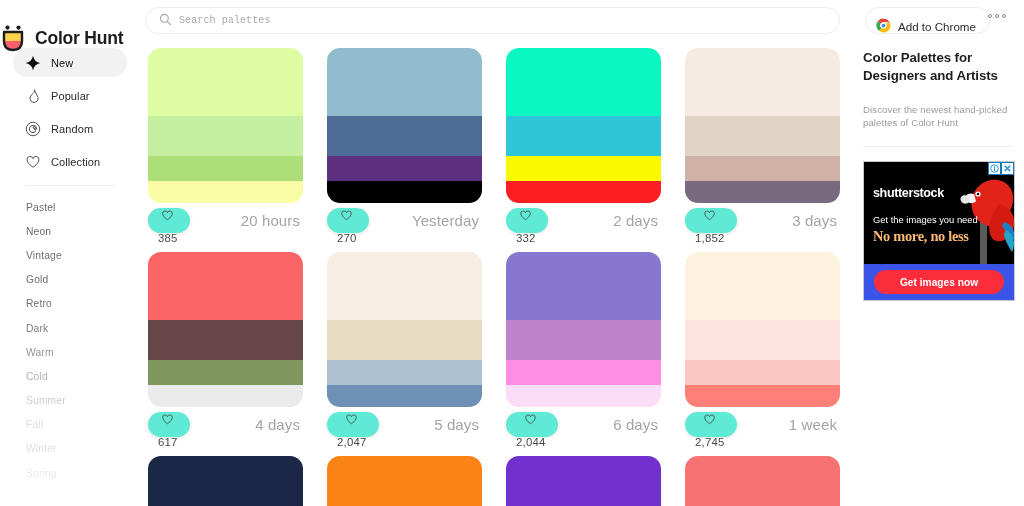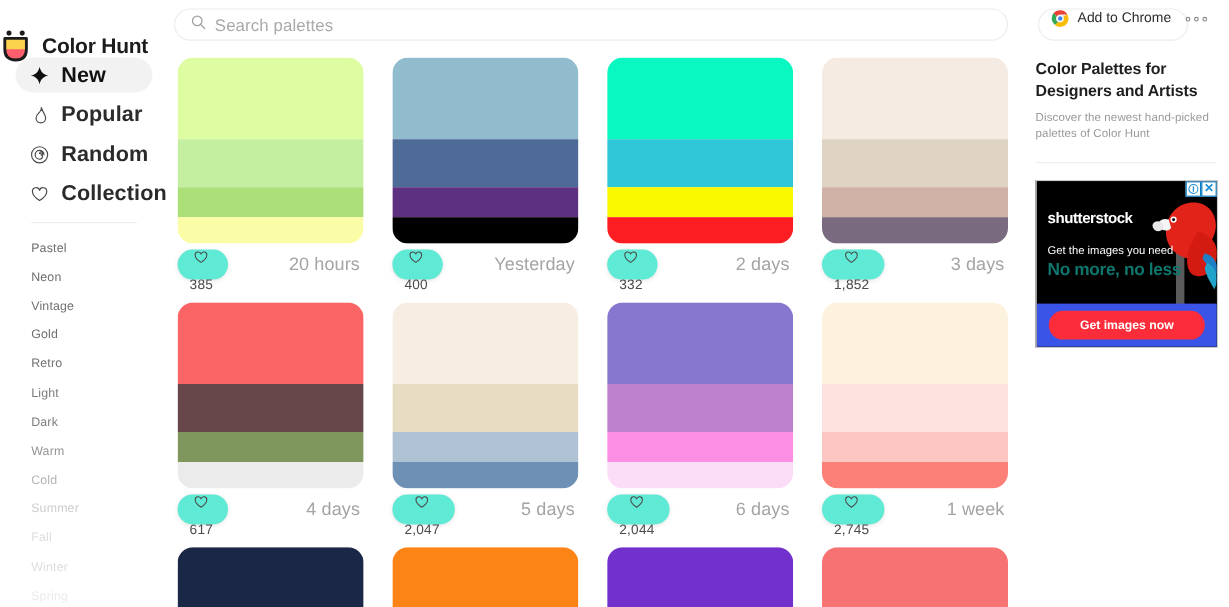--- a/index.html
+++ b/index.html
@@ -24,28 +24,28 @@
   .brand-name { font-size: 17.5px; font-weight: 700; letter-spacing: -0.2px; color: #1c1c1c; }
 
   .searchbar {
     position: absolute; left: 145px; top: 7px;
     width: 695px; height: 27px;
     border: 1px solid #ececec; border-radius: 14px;
     background: #fff;
     display: flex; align-items: center; gap: 7px;
     padding: 0 13px;
   }
-  .search-input-text { font-size: 14px; color: #a9a9a9; letter-spacing: .1px; }
+  .search-input-text { font-size: 10px; color: #a9a9a9; letter-spacing: .1px; font-family: Liberation Mono, monospace; }
 
   .add-chrome {
     position: absolute; left: 865px; top: 7px;
     height: 27px; padding: 0 13px 0 10px;
     border: 1px solid #ececec; border-radius: 14px;
     background: #fff;
-    display: flex; align-items: flex-start; gap: 7px;
+    display: flex; align-items: flex-end; gap: 7px;
     cursor: pointer;
   }
   .add-chrome-label { font-size: 11.6px; color: #2c2c2c; white-space: nowrap; }
   .chrome-logo { width: 15px; height: 15px; flex: 0 0 auto; }
 
   .more-menu {
     position: absolute; left: 988px; top: 14px;
     display: flex; gap: 2.6px; align-items: center; cursor: pointer;
   }
   .more-menu i {
@@ -61,21 +61,21 @@
     padding-top: 7px;
     overflow: hidden;
   }
   .nav-item {
     display: flex; align-items: center; gap: 10px;
     height: 29px; margin: 0 13px 4px 13px;
     padding: 0 12px; border-radius: 15px;
     cursor: pointer;
   }
   .nav-item.active { background: #f2f2f2; }
-  .nav-label { font-size: 18px; color: #2b2b2b; letter-spacing: .1px; font-weight: bold; }
+  .nav-label { font-size: 11px; color: #2b2b2b; letter-spacing: .1px; }
   .nav-item.active .nav-label { color: #121212; }
   .nav-ic { width: 16px; height: 16px; flex: 0 0 auto; display: block; }
 
   .nav-divider { height: 1px; background: #ededed; margin: 9px 26px 0 26px; }
 
   .tags { padding-top: 9px; }
   .tag-item {
     font-size: 10.3px; color: #6e6e6e;
     padding: 0 0 0 26px; height: 24.2px;
     display: flex; align-items: center; cursor: pointer;
@@ -130,40 +130,40 @@
   .rightpanel {
     position: absolute; top: 41px; left: 853px;
     width: 171px; height: 465px;
     background: #fff; padding: 8px 11px 0 10px;
   }
   .rp-title {
     font-size: 13.3px; font-weight: 700; line-height: 17.5px;
     color: #1f1f1f; letter-spacing: -0.1px;
   }
   .rp-sub {
-    margin-top: 8px;
+    margin-top: 19px;
     font-size: 9.6px; line-height: 13px; color: #9a9a9a; letter-spacing: .1px;
   }
   .rp-divider { height: 1px; background: #ededed; margin: 17px 0 0 0; }
 
   .ad-box {
     position: relative; margin-top: 14px;
     width: 152px; height: 140px;
     border: 1px solid #c8c8c8; background: #000;
     overflow: hidden;
   }
   .ad-top { position: relative; height: 104px; background: #000; overflow: hidden; }
   .ad-logo {
     position: absolute; left: 9px; top: 24px;
     font-size: 12.6px; font-weight: 700; color: #fff; letter-spacing: -0.4px;
   }
   .ad-line1 { position: absolute; left: 9px; top: 52px; font-size: 9.4px; color: #fff; }
   .ad-line2 {
     position: absolute; left: 9px; top: 66px;
-    font-size: 14.4px; font-weight: 700; color: #0f766e; letter-spacing: -0.3px;
+    font-size: 14.4px; font-weight: 700; color: #fdba74; letter-spacing: -0.3px; font-family: Liberation Serif, serif;
   }
   .ad-bottom {
     position: absolute; bottom: 0; left: 0; right: 0; height: 36px;
     background: #3b54e8; display: flex; align-items: center; justify-content: center;
   }
   .ad-cta {
     width: 130px; height: 24px; border-radius: 12px;
     background: #fb2d3a; color: #fff;
     font-size: 10.2px; font-weight: 700;
     display: flex; align-items: center; justify-content: center;
@@ -270,21 +270,20 @@
     </div>
 
     <div class="nav-divider"></div>
 
     <div class="tags">
       <div class="tag-item fade-1">Pastel</div>
       <div class="tag-item fade-1">Neon</div>
       <div class="tag-item fade-2">Vintage</div>
       <div class="tag-item fade-1">Gold</div>
       <div class="tag-item fade-2">Retro</div>
-      <div class="tag-item fade-3">Light</div>
       <div class="tag-item fade-3">Dark</div>
       <div class="tag-item fade-4">Warm</div>
       <div class="tag-item fade-5">Cold</div>
       <div class="tag-item fade-6">Summer</div>
       <div class="tag-item fade-7">Fall</div>
       <div class="tag-item fade-7">Winter</div>
       <div class="tag-item fade-8">Spring</div>
     </div>
   </div>
 
@@ -312,21 +311,21 @@
             <div class="sw s0" style="background: rgb(144, 188, 205);"></div>
             <div class="sw s1" style="background: rgb(78, 106, 151);"></div>
             <div class="sw s2" style="background: rgb(94, 49, 128);"></div>
             <div class="sw s3" style="background: rgb(0, 0, 0);"></div>
           </div>
           <div class="card-meta">
             <div class="like-pill">
               <span><svg width="13" height="13" viewBox="0 0 20 20">
                   <path d="M10 16.4S2.6 11.9 2.6 7.3A3.8 3.8 0 0 1 10 5.7a3.8 3.8 0 0 1 7.4 1.6c0 4.6-7.4 9.1-7.4 9.1z" fill="none" stroke="#4a4a4a" stroke-width="1.35" stroke-linejoin="round"></path>
                 </svg></span>
-              <span class="like-count">400</span>
+              <span class="like-count">270</span>
             </div>
             <span class="card-time">Yesterday</span>
           </div>
         </div>
         <div class="card">
           <div class="swatches">
             <div class="sw s0" style="background: rgb(9, 247, 192);"></div>
             <div class="sw s1" style="background: rgb(47, 198, 216);"></div>
             <div class="sw s2" style="background: rgb(250, 249, 0);"></div>
             <div class="sw s3" style="background: rgb(252, 30, 34);"></div>

